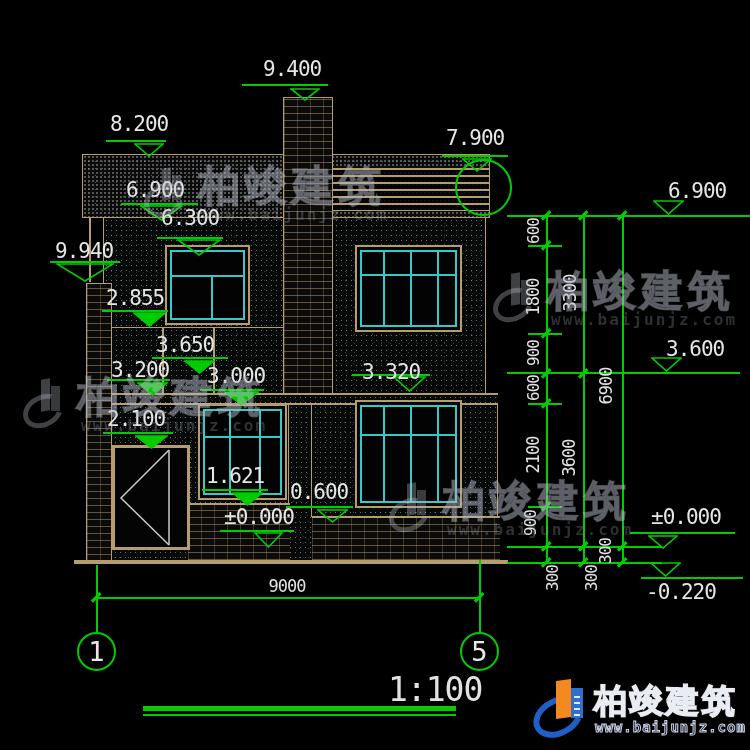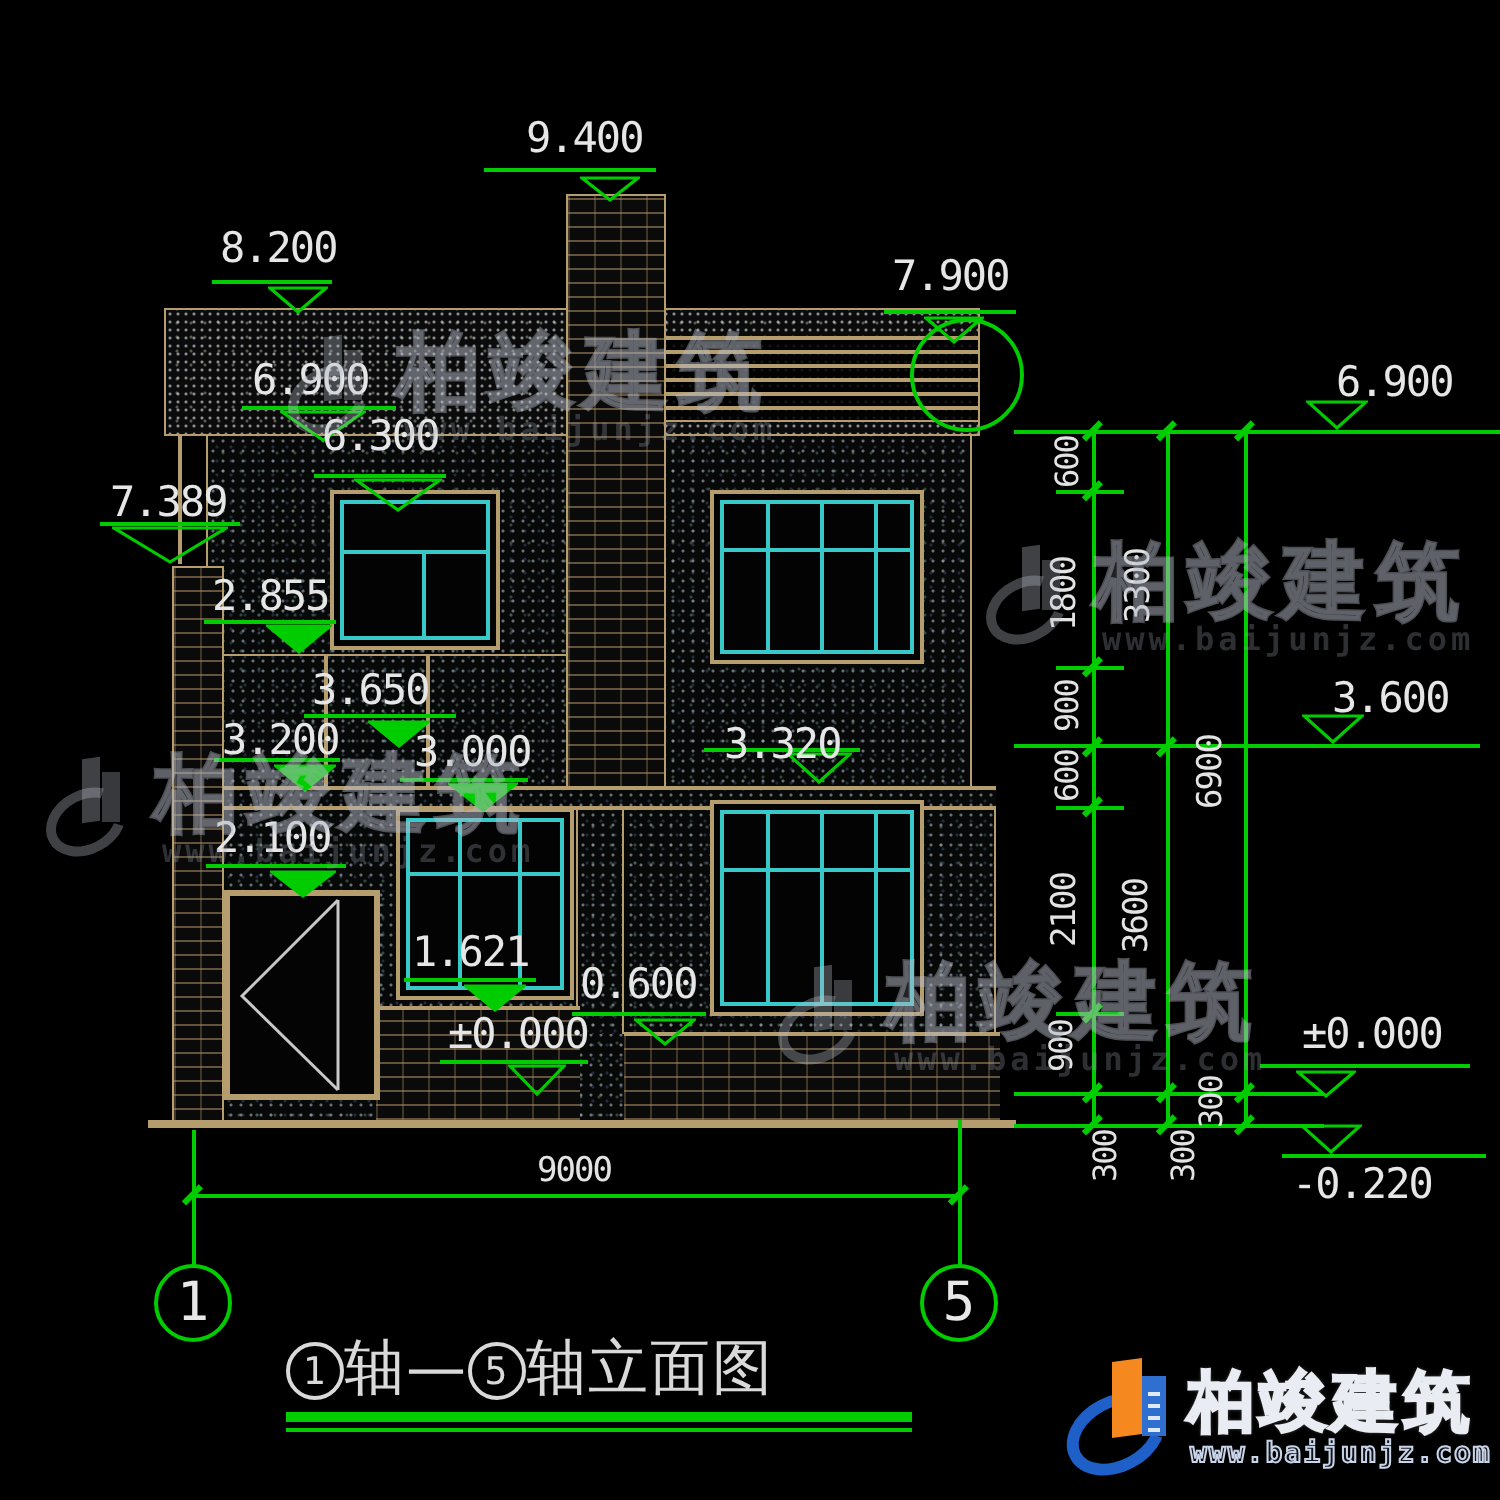--- a/index.html
+++ b/index.html
@@ -90,23 +90,21 @@
 
   <div class="abs" style="left:77px;top:632px;width:39px;height:39px;border:2px solid #00cc00;border-radius:50%;
               z-index:30;display:flex;align-items:center;justify-content:center;">
     <span class="axis-num">1</span>
   </div>
   <div class="abs" style="left:460px;top:632px;width:39px;height:39px;border:2px solid #00cc00;border-radius:50%;
               z-index:30;display:flex;align-items:center;justify-content:center;">
     <span class="axis-num">5</span>
   </div>
 
-  <div class="abs title-cn" style="left:143px;top:668px;z-index:30;">
-    <span class="circled">1</span><span>轴—</span><span class="circled">5</span><span>轴立面图</span>
-  </div>
+  <div class="abs scale-txt" style="left:388px;top:673px;z-index:30;">1:100</div>
 
   <div class="abs" style="left:498px;top:672px;width:250px;height:74px;z-index:35;">
     <div class="abs" style="left:34px;top:6px;width:58px;height:64px;">
       <div class="abs" style="left:0;top:20px;width:52px;height:38px;border:6px solid #1e5fc8;border-radius:50%;
                   border-right-color:transparent;transform:rotate(-28deg);"></div>
       <div class="abs" style="left:24px;top:2px;width:15px;height:38px;background:#f5881f;transform:skewY(-8deg);"></div>
       <div class="abs" style="left:39px;top:10px;width:12px;height:30px;background:#2e6fd0;
                   background-image:repeating-linear-gradient(0deg,rgba(255,255,255,.85) 0 2px,transparent 2px 6px);
                   background-size:6px 100%;background-repeat:no-repeat;background-position:3px 4px;"></div>
     </div>
@@ -195,21 +193,21 @@
     <div class="dimtext" style="position: absolute; left: 126px; top: 180px; z-index: 31;">6.900</div>
     <div style="position: absolute; left: 157px; top: 237px; width: 66px; height: 1.5px; background: rgb(0, 204, 0); z-index: 30;"></div>
     <div style="position: absolute; left: 177px; top: 238.5px; width: 44px; height: 17px; z-index: 30;"><svg width="44" height="17" viewBox="0 0 44 17">
         <polygon points="1,1 43,1 22,16" fill="none" stroke="#00cc00" stroke-width="1.6"></polygon>
       </svg></div>
     <div class="dimtext" style="position: absolute; left: 161px; top: 208px; z-index: 31;">6.300</div>
     <div style="position: absolute; left: 50px; top: 261px; width: 70px; height: 1.5px; background: rgb(0, 204, 0); z-index: 30;"></div>
     <div style="position: absolute; left: 56px; top: 262.5px; width: 58px; height: 19px; z-index: 30;"><svg width="58" height="19" viewBox="0 0 58 19">
         <polygon points="1,1 57,1 29,18" fill="none" stroke="#00cc00" stroke-width="1.6"></polygon>
       </svg></div>
-    <div class="dimtext" style="position: absolute; left: 55px; top: 241px; z-index: 31;">7.389</div>
+    <div class="dimtext" style="position: absolute; left: 55px; top: 241px; z-index: 31;">9.940</div>
     <div style="position: absolute; left: 102px; top: 310px; width: 66px; height: 1.5px; background: rgb(0, 204, 0); z-index: 30;"></div>
     <div style="position: absolute; left: 132.5px; top: 311.5px; width: 33px; height: 15px; z-index: 30;"><svg width="33" height="15" viewBox="0 0 33 15">
         <polygon points="1,1 32,1 16.5,14" fill="#00cc00" stroke="#00cc00" stroke-width="1.6"></polygon>
       </svg></div>
     <div class="dimtext" style="position: absolute; left: 106px; top: 288px; z-index: 31;">2.855</div>
     <div style="position: absolute; left: 152px; top: 357px; width: 76px; height: 1.5px; background: rgb(0, 204, 0); z-index: 30;"></div>
     <div style="position: absolute; left: 183.5px; top: 358.5px; width: 31px; height: 14px; z-index: 30;"><svg width="31" height="14" viewBox="0 0 31 14">
         <polygon points="1,1 30,1 15.5,13" fill="#00cc00" stroke="#00cc00" stroke-width="1.6"></polygon>
       </svg></div>
     <div class="dimtext" style="position: absolute; left: 156px; top: 335px; z-index: 31;">3.650</div>

